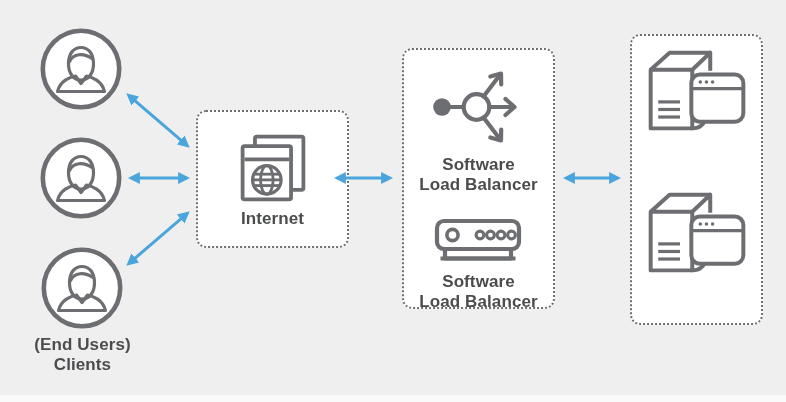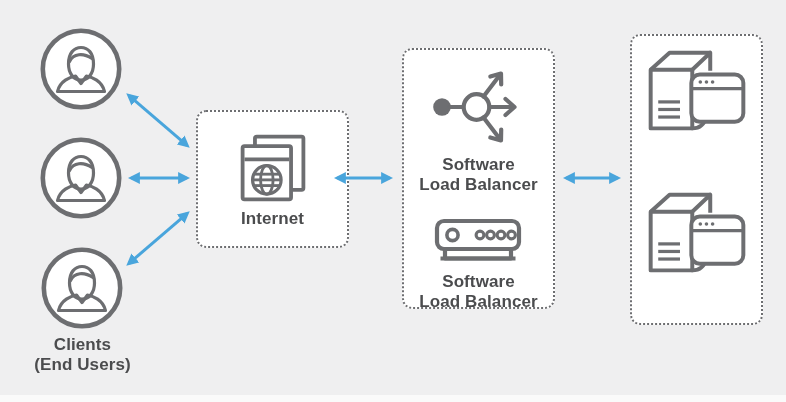--- a/index.html
+++ b/index.html
@@ -97,22 +97,22 @@
     <svg width="84" height="84" viewBox="0 0 84 84">
         <use href="#person-icon"></use>
       </svg>
   </div>
   <div class="client" style="left:40px;top:246px;">
     <svg width="84" height="84" viewBox="0 0 84 84">
         <use href="#person-icon"></use>
       </svg>
   </div>
   <div class="clients-caption label">
+    <div>(End Users)</div>
     <div>Clients</div>
-    <div>(End Users)</div>
   </div>
 
   <div class="node-box" style="left:196px;top:110px;width:153px;height:138px;justify-content:center;">
     <svg width="76" height="76" viewBox="0 0 80 80" style="margin-top:2px">
         <use href="#internet-icon"></use>
       </svg>
     <div class="label" style="margin-top:3px">Internet</div>
   </div>
 
   <div class="node-box" style="left:402px;top:48px;width:153px;height:261px;justify-content:flex-start;">

